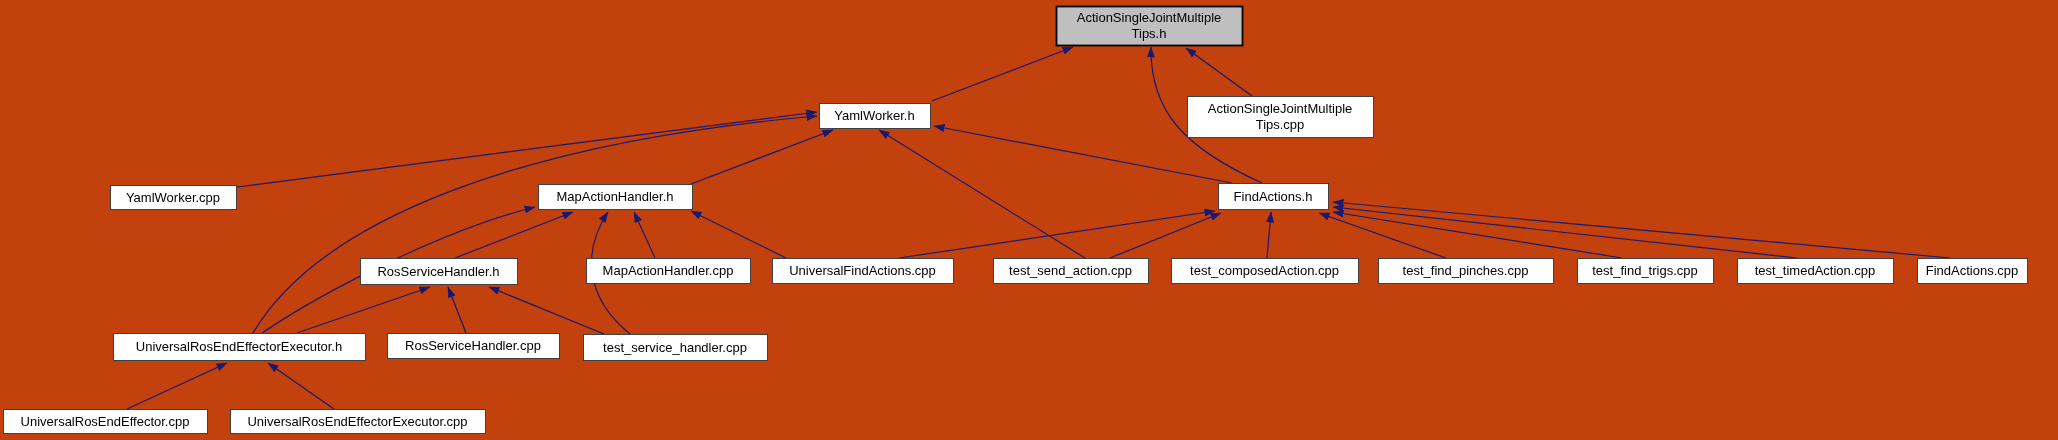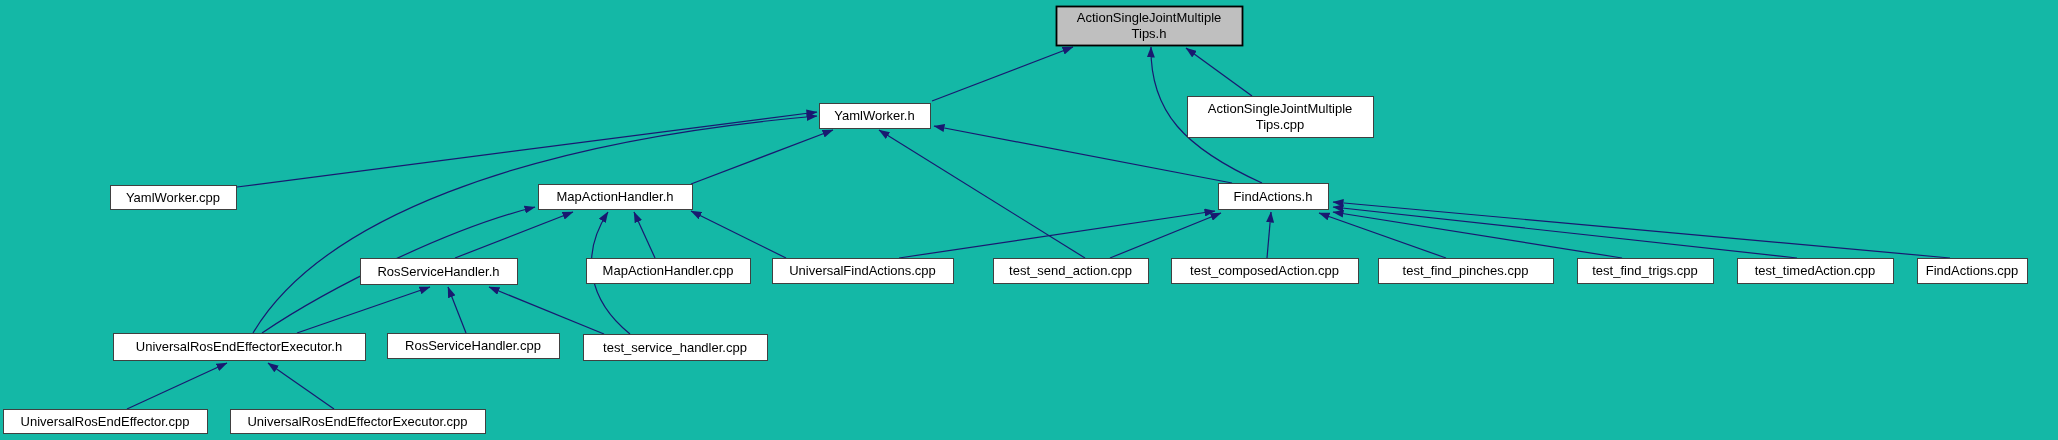--- a/index.html
+++ b/index.html
@@ -1,16 +1,16 @@
 <!DOCTYPE html>
 <html><head>
 <meta charset="utf-8">
 <style>
   html,body{margin:0;padding:0;background:#ffffff;}
-  .stage{position:relative;width:2058px;height:440px;background:#14b8a6;overflow:hidden;
+  .stage{position:relative;width:2058px;height:440px;background:#c2410c;overflow:hidden;
          font-family:"Liberation Sans", sans-serif;}
   svg text{font-family:"Liberation Sans", sans-serif;font-size:13px;fill:#000000;}
   svg .edge{fill:none;stroke-width:1.2;}
   svg g.node{cursor:pointer;}
 </style>
 </head>
 <body>
 
 <div class="stage">
   <svg id="graph" width="2058" height="440" viewBox="0 0 2058 440" xmlns="http://www.w3.org/2000/svg">

